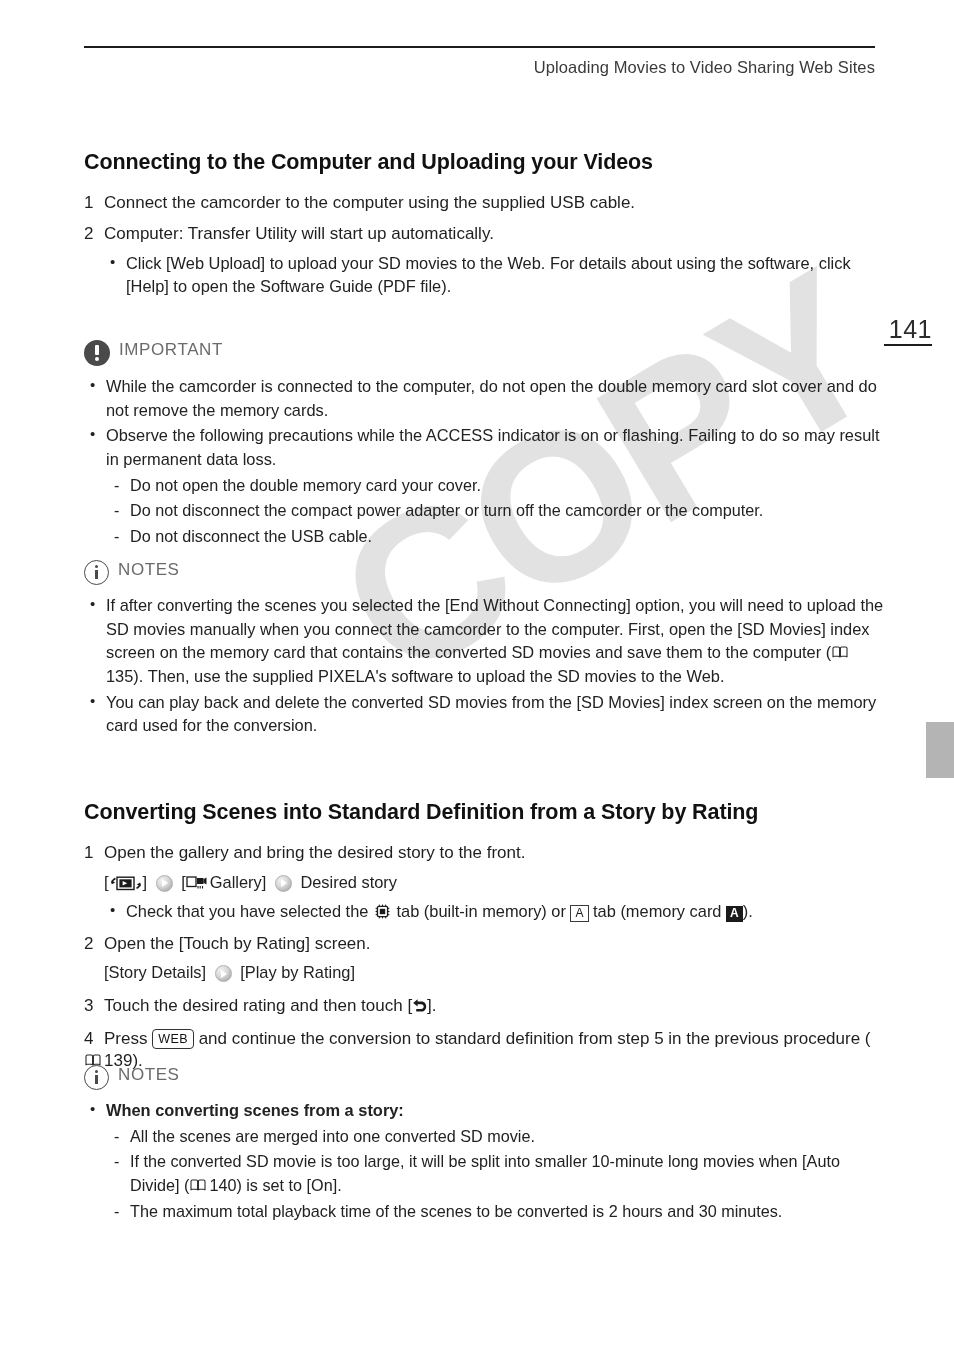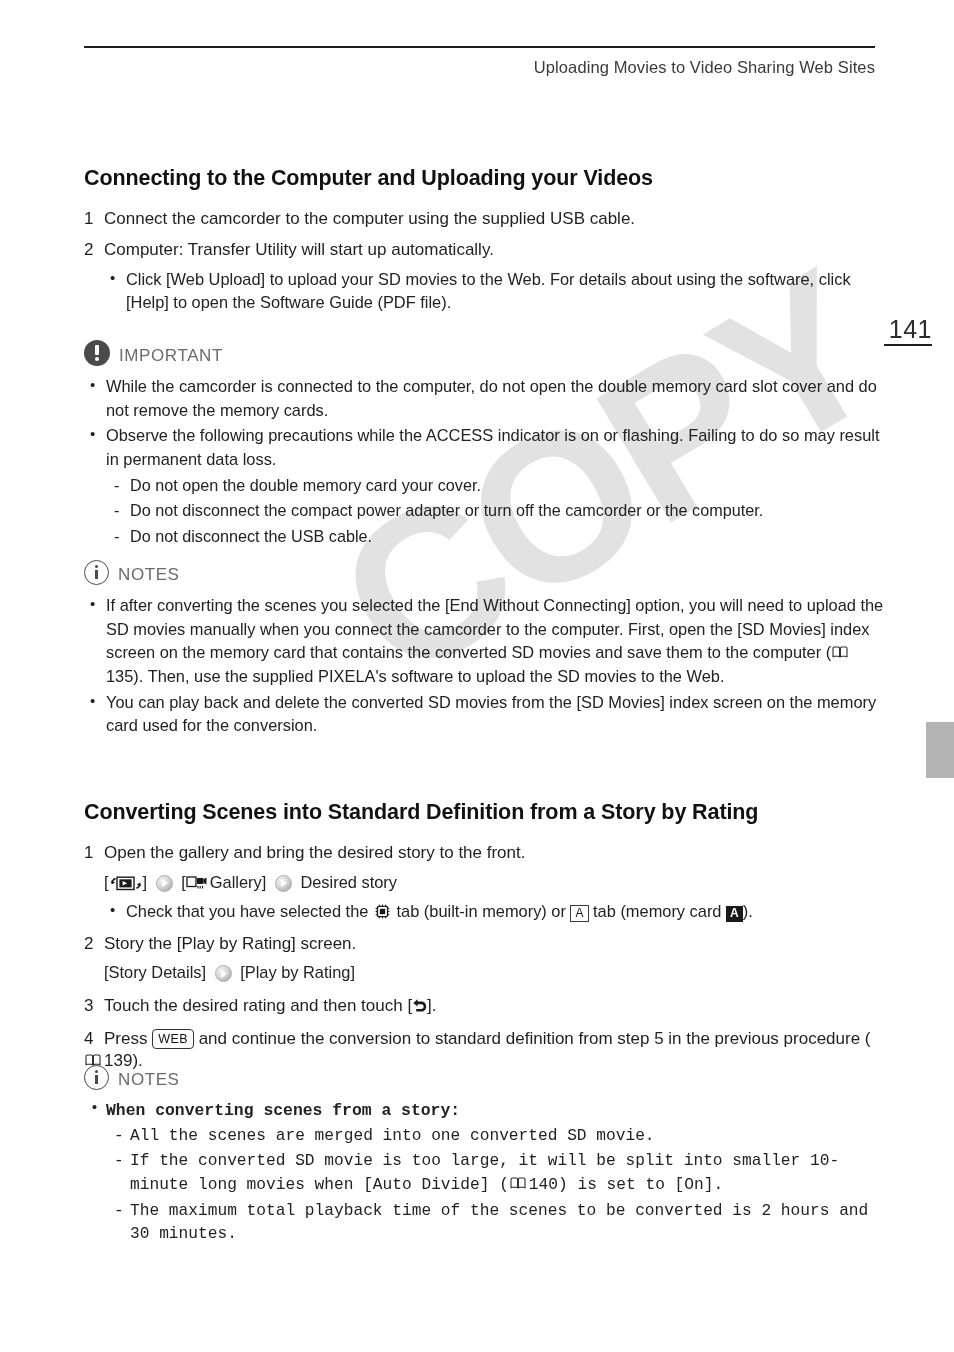--- a/index.html
+++ b/index.html
@@ -84,21 +84,21 @@
     color:#222; line-height:1.46; margin-bottom:2px;
   }
   ul.dash > li:before{
     content:"-"; position:absolute; left:8px; top:0;
   }
 
   .em{ font-style:italic; }
   .bold{ font-weight:bold; }
 
   
-  .callout{ display:flex; align-items:flex-end; gap:9px; }
+  .callout{ display:flex; align-items:flex-start; gap:9px; }
   .callout .label{ font-size:17px; color:#6b6b6b; letter-spacing:.6px; }
 
   .ico-important{
     width:26px; height:26px; border-radius:50%;
     background:#4a4a4a; position:relative; flex:0 0 auto;
   }
   .ico-important:before{
     content:""; position:absolute; left:50%; top:5px;
     margin-left:-2px; width:4px; height:10px; background:#fff; border-radius:1px;
   }
@@ -171,21 +171,21 @@
 <div class="page">
 
   <div class="hdr-rule"></div>
   <div class="hdr-title">Uploading Movies to Video Sharing Web Sites</div>
 
   <div class="pageno">141</div>
   <div class="pageno-rule"></div>
 
   <div class="sidetab"></div>
 
-  <div class="col" style="top:166px;">
+  <div class="col" style="top:150px;">
 
     <h2 class="sec">Connecting to the Computer and Uploading your Videos</h2>
 
     <div class="step" style="margin-top:17px;">
       <span class="num">1</span><span>Connect the camcorder to the computer using the supplied USB cable.</span>
     </div>
 
 
     <div class="step" style="margin-top:8px;">
       <span class="num">2</span><span>Computer: Transfer Utility will start up automatically.</span>
@@ -270,21 +270,21 @@
               <path d="M4.3 0.6 L4.3 2.2 M7.5 0.6 L7.5 2.2 M10.7 0.6 L10.7 2.2 M4.3 12.8 L4.3 14.4 M7.5 12.8 L7.5 14.4 M10.7 12.8 L10.7 14.4 M0.6 4.3 L2.2 4.3 M0.6 7.5 L2.2 7.5 M0.6 10.7 L2.2 10.7 M12.8 4.3 L14.4 4.3 M12.8 7.5 L14.4 7.5 M12.8 10.7 L14.4 10.7" stroke="#1a1a1a" stroke-width="1"></path>
             </svg></span>
         <span>tab (built-in memory) or</span>
         <span class="ic-boxA">A</span>
         <span>tab (memory card</span>
         <span class="ic-boxA-solid">A</span><span>).</span>
       </li>
     </ul>
 
     <div class="step" style="margin-top:9px;">
-      <span class="num">2</span><span>Story the [Play by Rating] screen.</span>
+      <span class="num">2</span><span>Open the [Touch by Rating] screen.</span>
     </div>
 
     <div class="sub" style="margin-top:6px; margin-left:20px;">
       <span>[Story Details]</span>
       <span class="ic-arrowcircle"></span>
       <span>[Play by Rating]</span>
     </div>
 
     <div class="step" style="margin-top:10px;">
       <span class="num">3</span><span>Touch the desired rating and then touch [</span><span class="ic ic-ret"><svg width="15" height="15" viewBox="0 0 15 15">
@@ -301,21 +301,21 @@
           </svg></span><span>139</span><span>).</span>
     </div>
   </div>
 
   <div class="col" style="top:1065px;">
     <div class="callout">
       <span class="ico-notes"></span>
       <span class="label">NOTES</span>
     </div>
 
-    <ul class="bl" style="margin-top:9px;font-family:Liberation Mono, monospace;">
+    <ul class="bl" style="margin-top:9px;">
       <li>
         <span class="bold">When converting scenes from a story:</span>
         <ul class="dash">
           <li>All the scenes are merged into one converted SD movie.</li>
           <li>
             <span>If the converted SD movie is too large, it will be split into smaller 10-minute long movies when [Auto Divide] (</span><span class="ic ic-book"><svg width="16" height="13" viewBox="0 0 16 13">
                   <path d="M1 2.2 C1 1.4 1.6 1 2.4 1 L6.4 1 C7.1 1 7.6 1.5 7.6 2.2 L7.6 11.3 C7.6 10.7 7.1 10.3 6.4 10.3 L2.4 10.3 C1.6 10.3 1 10.7 1 11.3 Z" fill="none" stroke="#2a2a2a" stroke-width="1.1"></path>
                   <path d="M15 2.2 C15 1.4 14.4 1 13.6 1 L9.6 1 C8.9 1 8.4 1.5 8.4 2.2 L8.4 11.3 C8.4 10.7 8.9 10.3 9.6 10.3 L13.6 10.3 C14.4 10.3 15 10.7 15 11.3 Z" fill="none" stroke="#2a2a2a" stroke-width="1.1"></path>
                 </svg></span><span>140</span><span>) is set to [On].</span>
           </li>

